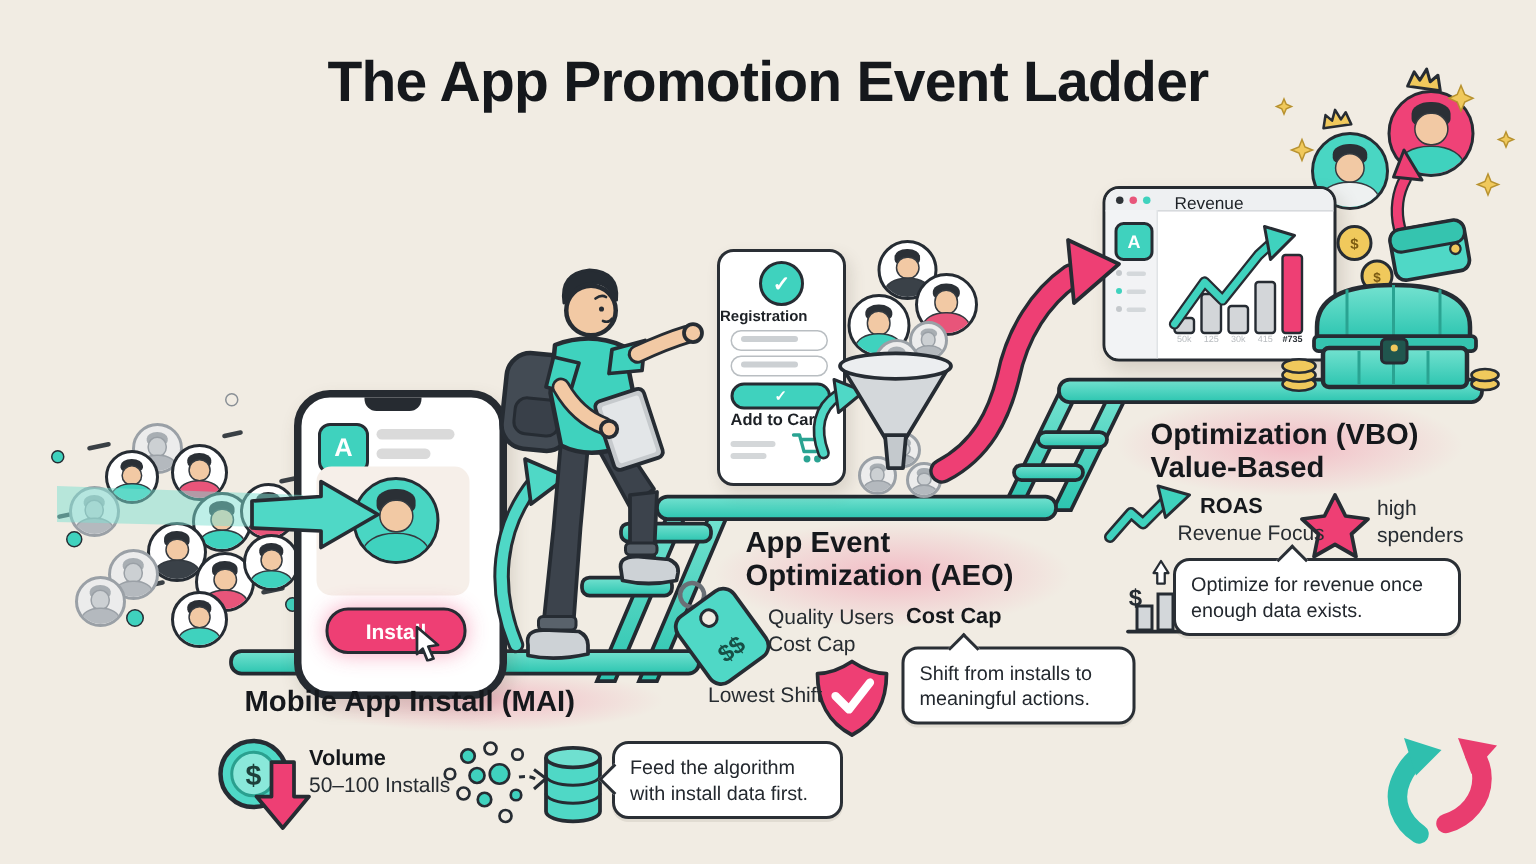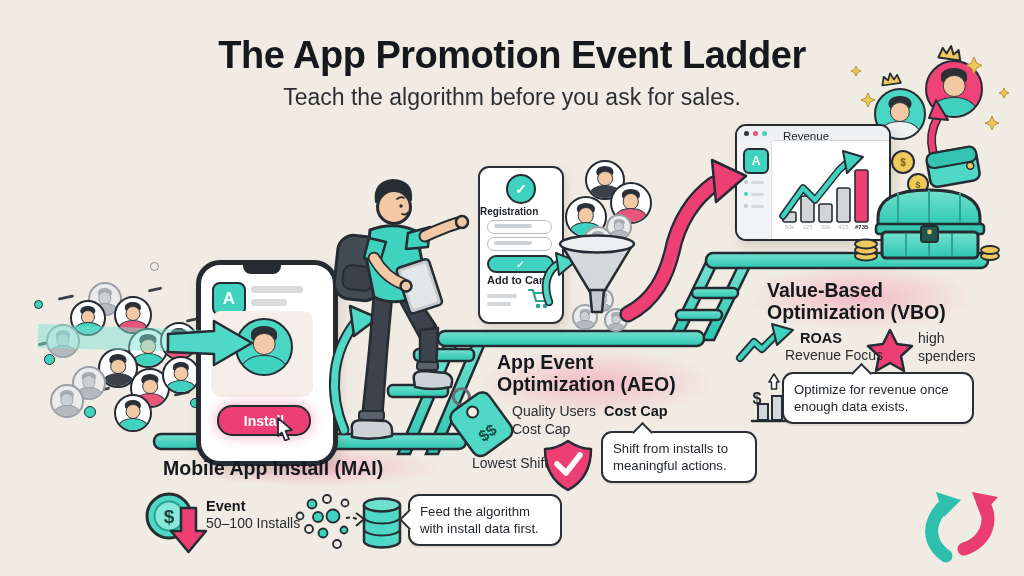--- a/index.html
+++ b/index.html
@@ -85,21 +85,20 @@
 <body>
 
 <div class="canvas">
 
   <div class="glow" style="left:150px;top:438px;width:340px;height:58px"></div>
   <div class="glow" style="left:430px;top:334px;width:330px;height:98px"></div>
   <div class="glow" style="left:700px;top:250px;width:320px;height:94px"></div>
   <div class="glow" style="left:192px;top:386px;width:150px;height:60px"></div>
 
   <div class="title">The App Promotion Event Ladder</div>
-  <div class="subtitle">Teach the algorithm before you ask for sales.</div>
 
   <svg class="lsvg" width="1024" height="576" viewBox="0 0 1024 576">
     <defs>
       <linearGradient id="tg" x1="0" y1="0" x2="0" y2="1">
         <stop offset="0" stop-color="#74e2d0"></stop>
           <stop offset="1" stop-color="#2cc5b0"></stop>
       </linearGradient>
     </defs>
     <g stroke="#242a31" stroke-width="2.5" fill="url(#tg)">
 
@@ -515,25 +514,25 @@
       <polygon points="936,492 961,500 944,517" fill="#2fbfae"></polygon>
     </g>
   </svg>
 
   <div class="stage-title" style="left:497px;top:351px">
     <div>App Event</div>
     <div>Optimization (AEO)</div>
   </div>
   <div class="stage-title" style="left:163px;top:457px">Mobile App Install (MAI)</div>
   <div class="stage-title" style="left:767px;top:279px">
+    <div>Optimization (VBO)</div>
     <div>Value-Based</div>
-    <div>Optimization (VBO)</div>
-  </div>
-
-  <div class="lbl-b" style="left:206px;top:498px">Event</div>
+  </div>
+
+  <div class="lbl-b" style="left:206px;top:498px">Volume</div>
   <div class="lbl" style="left:206px;top:515px">50–100 Installs</div>
   <div class="bubble" style="left:408px;top:494px;width:130px">
     <span class="tail-l" style="top:16px"></span>
     <span>Feed the algorithm with install data first.</span>
   </div>
 
   <div class="lbl" style="left:512px;top:403px">
     <div>Quality Users</div>
     <div>Cost Cap</div>
   </div>

